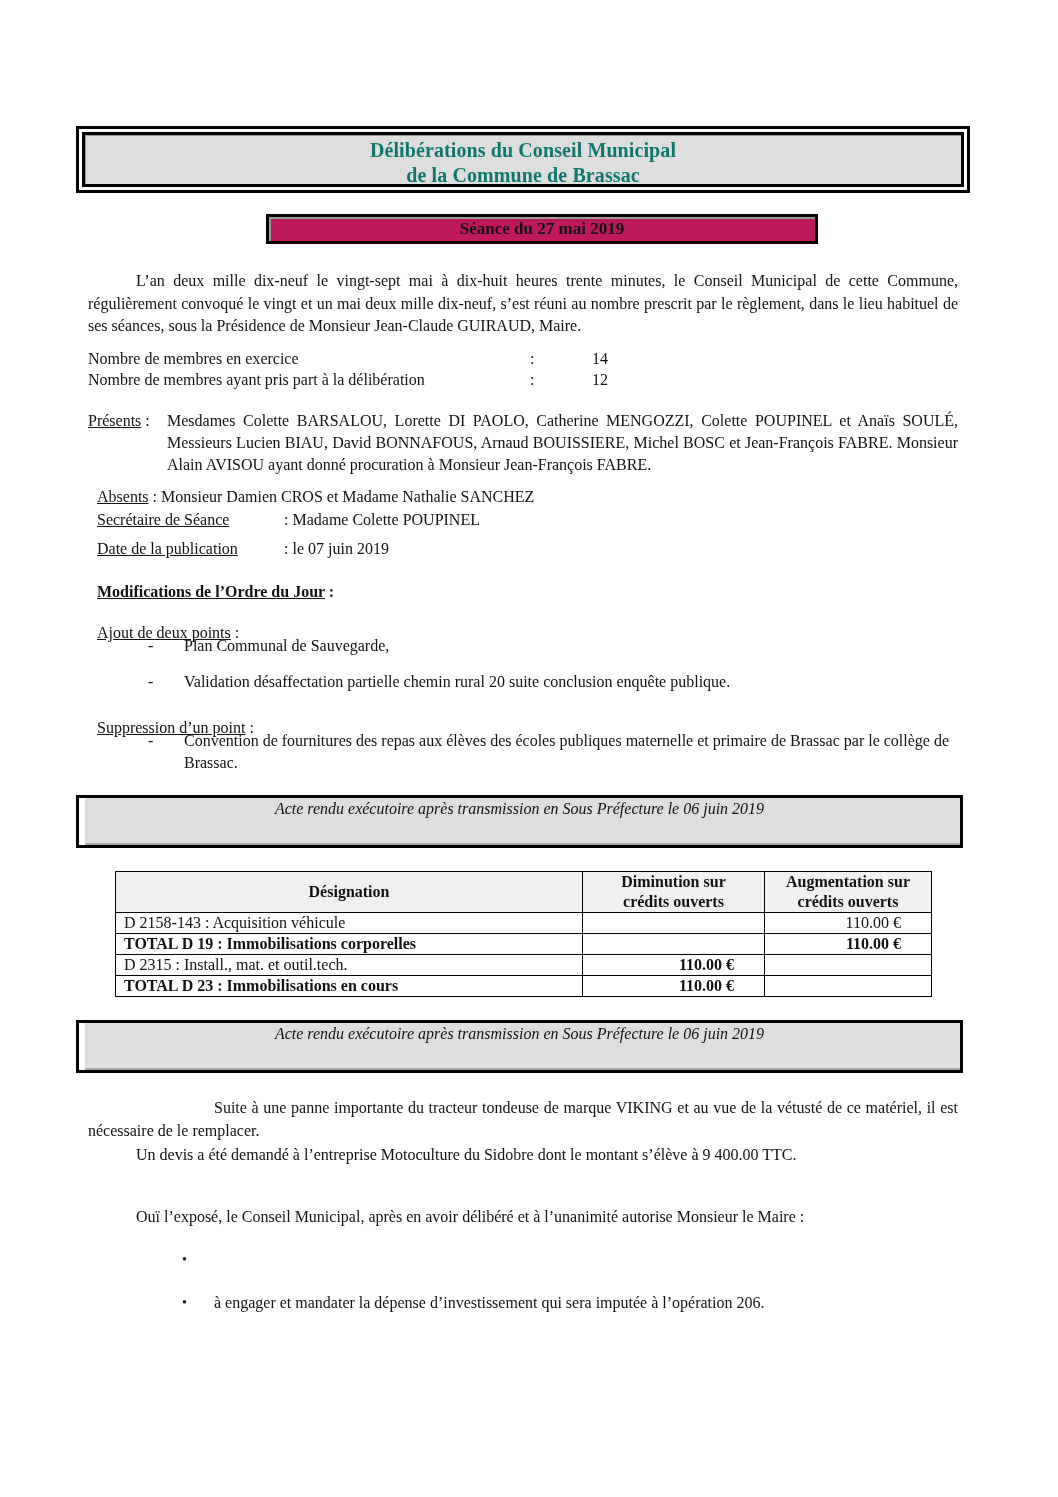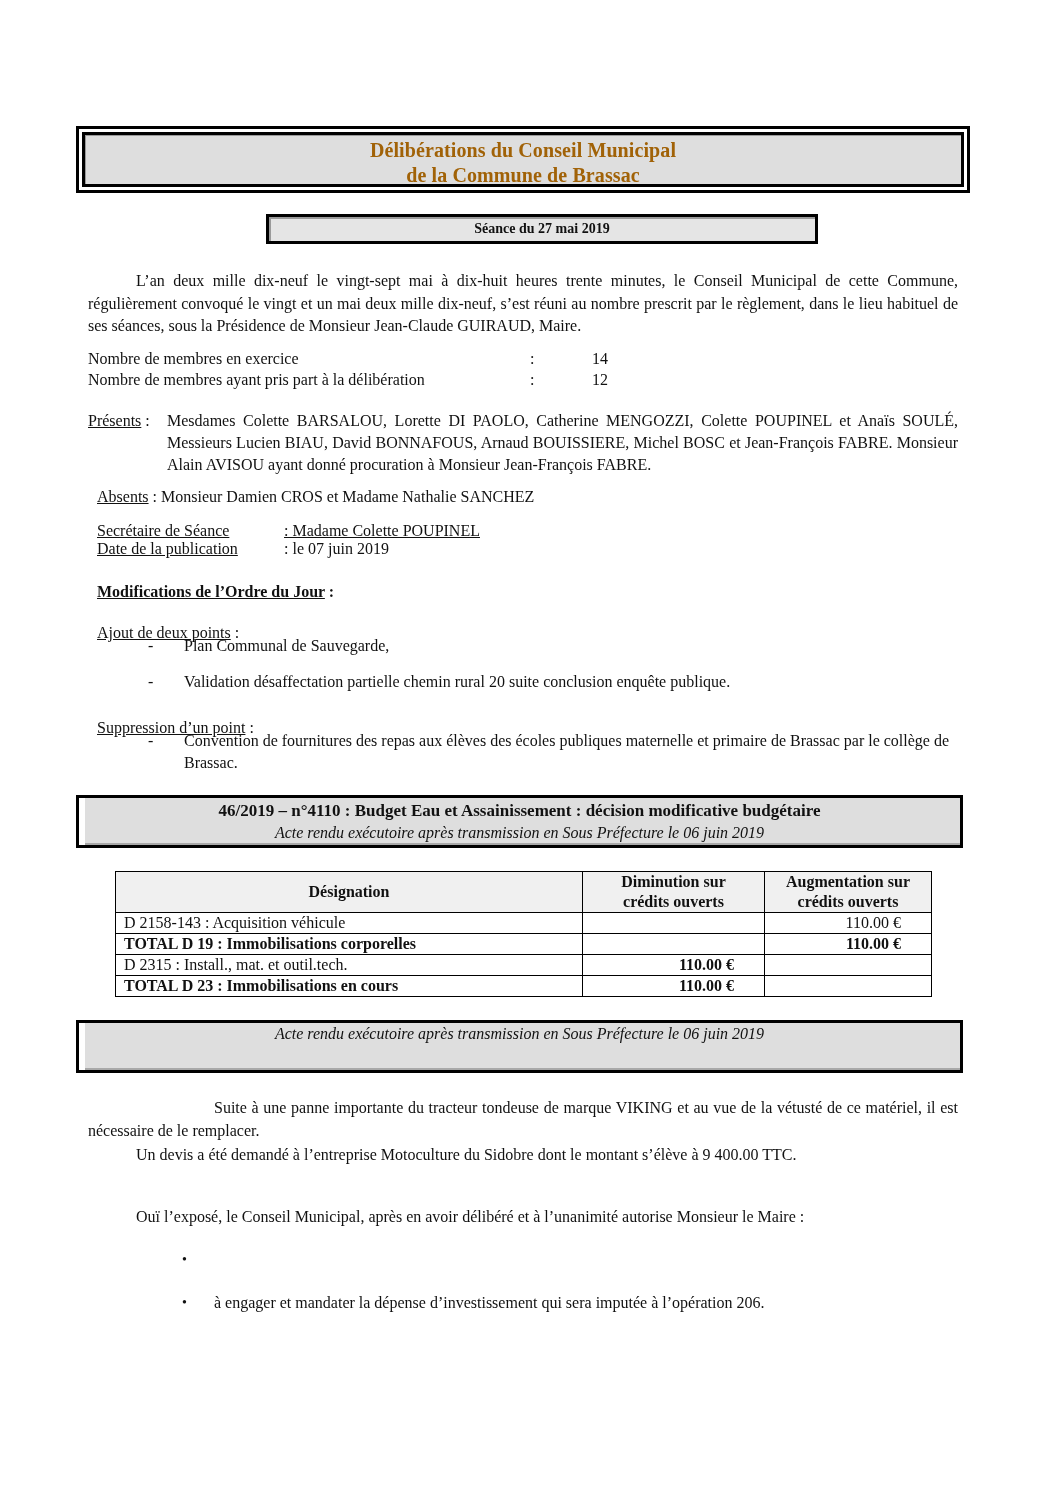--- a/index.html
+++ b/index.html
@@ -17,30 +17,30 @@
   }
   .title-inner {
     position: absolute; left: 3px; top: 3px; right: 3px; bottom: 3px;
     border: 3px solid #000; background: #dedede;
     border-top-color: #000; 
     box-shadow: inset 1px 1px 0 #9a9a9a;
     text-align: center;
   }
   .title-line {
     display: block; font-size: 20px; line-height: 25px; font-weight: bold;
-    letter-spacing: 0.1px; color: #a16207;
+    letter-spacing: 0.1px; color: #0f766e;
   }
   .title-line.first { margin-top: 3px; }
 
   
   .seance-box {
     left: 266px; top: 214px; width: 546px; height: 24px;
-    border: 3px solid #000; background: #e5e5e5;
+    border: 3px solid #000; background: #be185d;
     box-shadow: inset 2px 2px 0 #9a9a9a;
-    text-align: center; font-weight: bold; font-size: 14px; line-height: 24px;
+    text-align: center; font-weight: bold; font-size: 17px; line-height: 24px;
   }
 
   p, .txt { margin: 9px; font-size: 16px; line-height: 21px; }
   .para {
     left: 88px; width: 870px; text-align: justify; font-size: 16px; line-height: 22.5px;
   }
   .u { text-decoration: underline; }
   .b { font-weight: bold; }
 
   .count-row { left: 88px; font-size: 16px; line-height: 21px; }
@@ -111,21 +111,21 @@
 
 <div class="abs presents" style="top:410px; height:66px;">
   <span class="u">Présents</span><span> :</span>
   <div class="names">Mesdames Colette BARSALOU, Lorette DI PAOLO, Catherine MENGOZZI, Colette POUPINEL et Anaïs SOULÉ, Messieurs Lucien BIAU, David BONNAFOUS, Arnaud BOUISSIERE, Michel BOSC et Jean-François FABRE. Monsieur Alain AVISOU ayant donné procuration à Monsieur Jean-François FABRE.</div>
 </div>
 
 <div class="abs txt" style="left:88px; top:477px;">
   <span class="u">Absents</span><span> : Monsieur Damien CROS et Madame Nathalie SANCHEZ</span>
 </div>
 
-<div class="abs txt" style="left:88px; top:511px;text-decoration:underline;">
+<div class="abs txt" style="left:88px; top:500px;">
   <span class="u" style="display:inline-block; width:187px;">Secrétaire de Séance</span><span>: Madame Colette POUPINEL</span>
 </div>
 
 <div class="abs txt" style="left:88px; top:529px;">
   <span class="u" style="display:inline-block; width:187px; text-decoration:none;"><span class="u">Date de la publication</span></span><span>: le 07 juin 2019</span>
 </div>
 
 <div class="abs txt b" style="left:88px; top:572px;">
   <span class="u">Modifications de l’Ordre du Jour</span><span> :</span>
 </div>
@@ -144,21 +144,20 @@
 
 <div class="abs txt" style="left:88px; top:708px;">
   <span class="u">Suppression d’un point</span><span> :</span>
 </div>
 <div class="abs dash-item" style="top:730px; height:44px;">
   <span class="dash">-</span>
   <span class="text">Convention de fournitures des repas aux élèves des écoles publiques maternelle et primaire de Brassac par le collège de Brassac.</span>
 </div>
 
 <div class="abs delib-box" style="top:795px;">
-  <span class="delib-title">46/2019 – n°4110 : Budget Eau et Assainissement : décision modificative budgétaire</span>
   <span class="delib-sub">Acte rendu exécutoire après transmission en Sous Préfecture le 06 juin  2019</span>
 </div>
 
 <table class="budget">
   <thead>
     <tr>
       <th class="col1">Désignation</th>
       <th class="col2"><span>Diminution sur</span><br><span>crédits ouverts</span></th>
       <th class="col3"><span>Augmentation sur</span><br><span>crédits ouverts</span></th>
     </tr>

